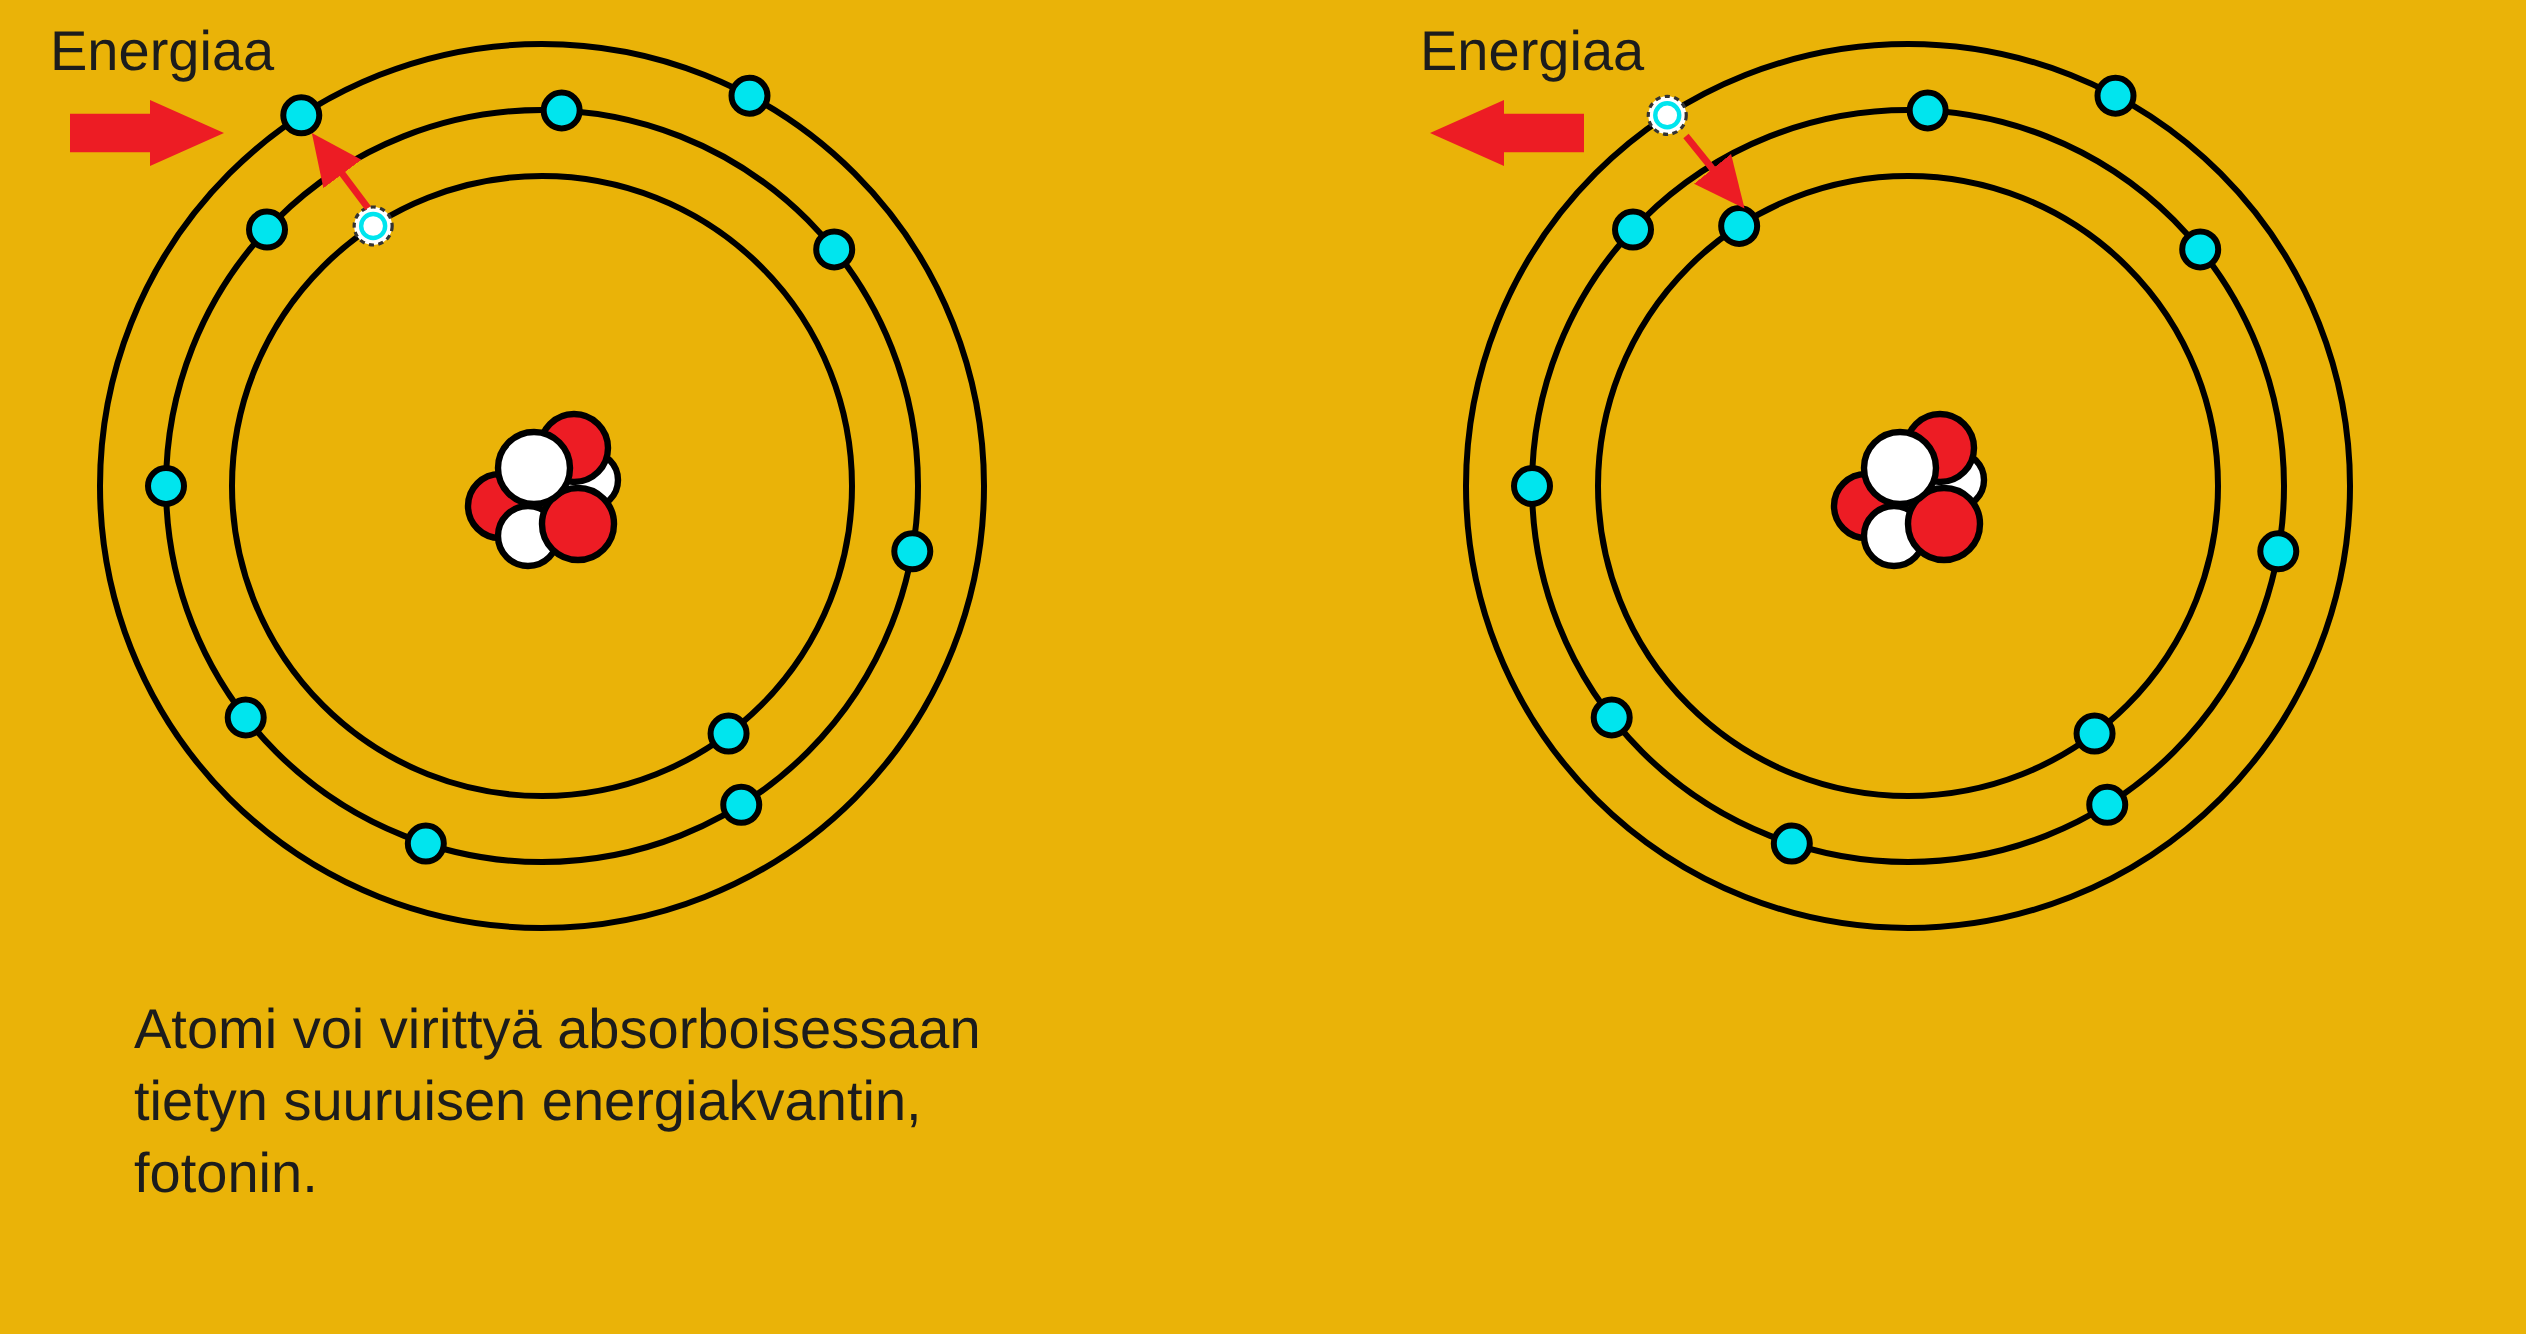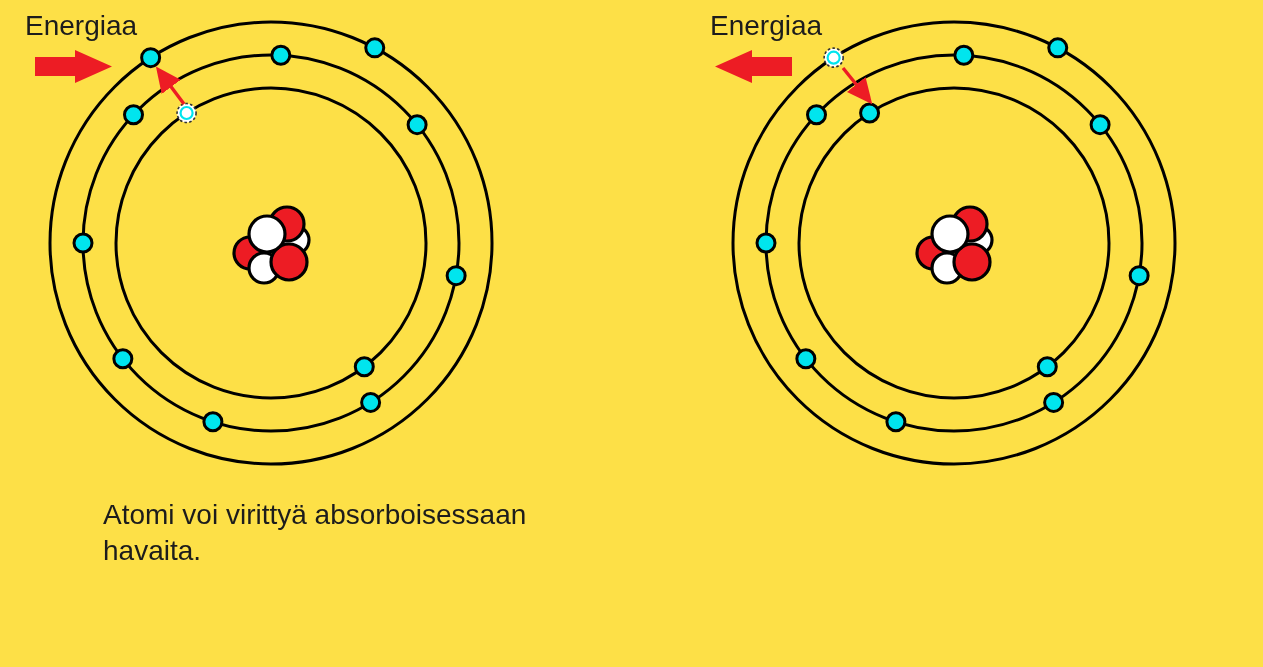--- a/index.html
+++ b/index.html
@@ -1,19 +1,19 @@
 <!DOCTYPE html>
 <html><head>
 <meta charset="utf-8">
 <style>
   html,body{margin:0;padding:0;background:#fff;}
   .canvas{
     position:relative;
     width:1263px;height:667px;
-    background:#fde047;
+    background:#eab308;
     overflow:hidden;
     font-family:"Liberation Sans", sans-serif;
   }
   #diagram{position:absolute;left:0;top:0;}
   .energy-label{
     position:absolute;
     top:11px;
     font-size:28px;
     color:#1c1c1c;
     white-space:nowrap;
@@ -22,21 +22,21 @@
   .energy-label.left{left:25px;}
   .energy-label.right{left:710px;}
   .caption{
     position:absolute;
     top:497px;
     font-size:28px;
     color:#1c1c1c;
     line-height:36px;
     white-space:nowrap;
   }
-  .caption.left{left:67px;margin-left:36px;}
+  .caption.left{left:67px;}
   .caption.right{left:732px;}
 </style>
 </head>
 <body>
 
 <div class="canvas">
 
   <svg id="diagram" width="1263" height="667" viewBox="0 0 1263 667">
       <defs>
         <marker id="ah" markerWidth="9" markerHeight="8" refX="5.5" refY="3.5" orient="auto">
@@ -96,17 +96,18 @@
         <polygon points="792.0,56.9 752.0,56.9 752.0,50.0 715.0,66.5 752.0,83.0 752.0,76.1 792.0,76.1" fill="#ed1c24"></polygon>
       </g>
     </svg>
 
   <div class="energy-label left">Energiaa</div>
 
   <div class="energy-label right">Energiaa</div>
 
   <div class="caption left">
     <div>Atomi voi virittyä absorboisessaan</div>
-    <div>havaita.</div>
+    <div>tietyn suuruisen energiakvantin,</div>
+    <div>fotonin.</div>
   </div>
 
 
 </div>
 
 </body></html>

